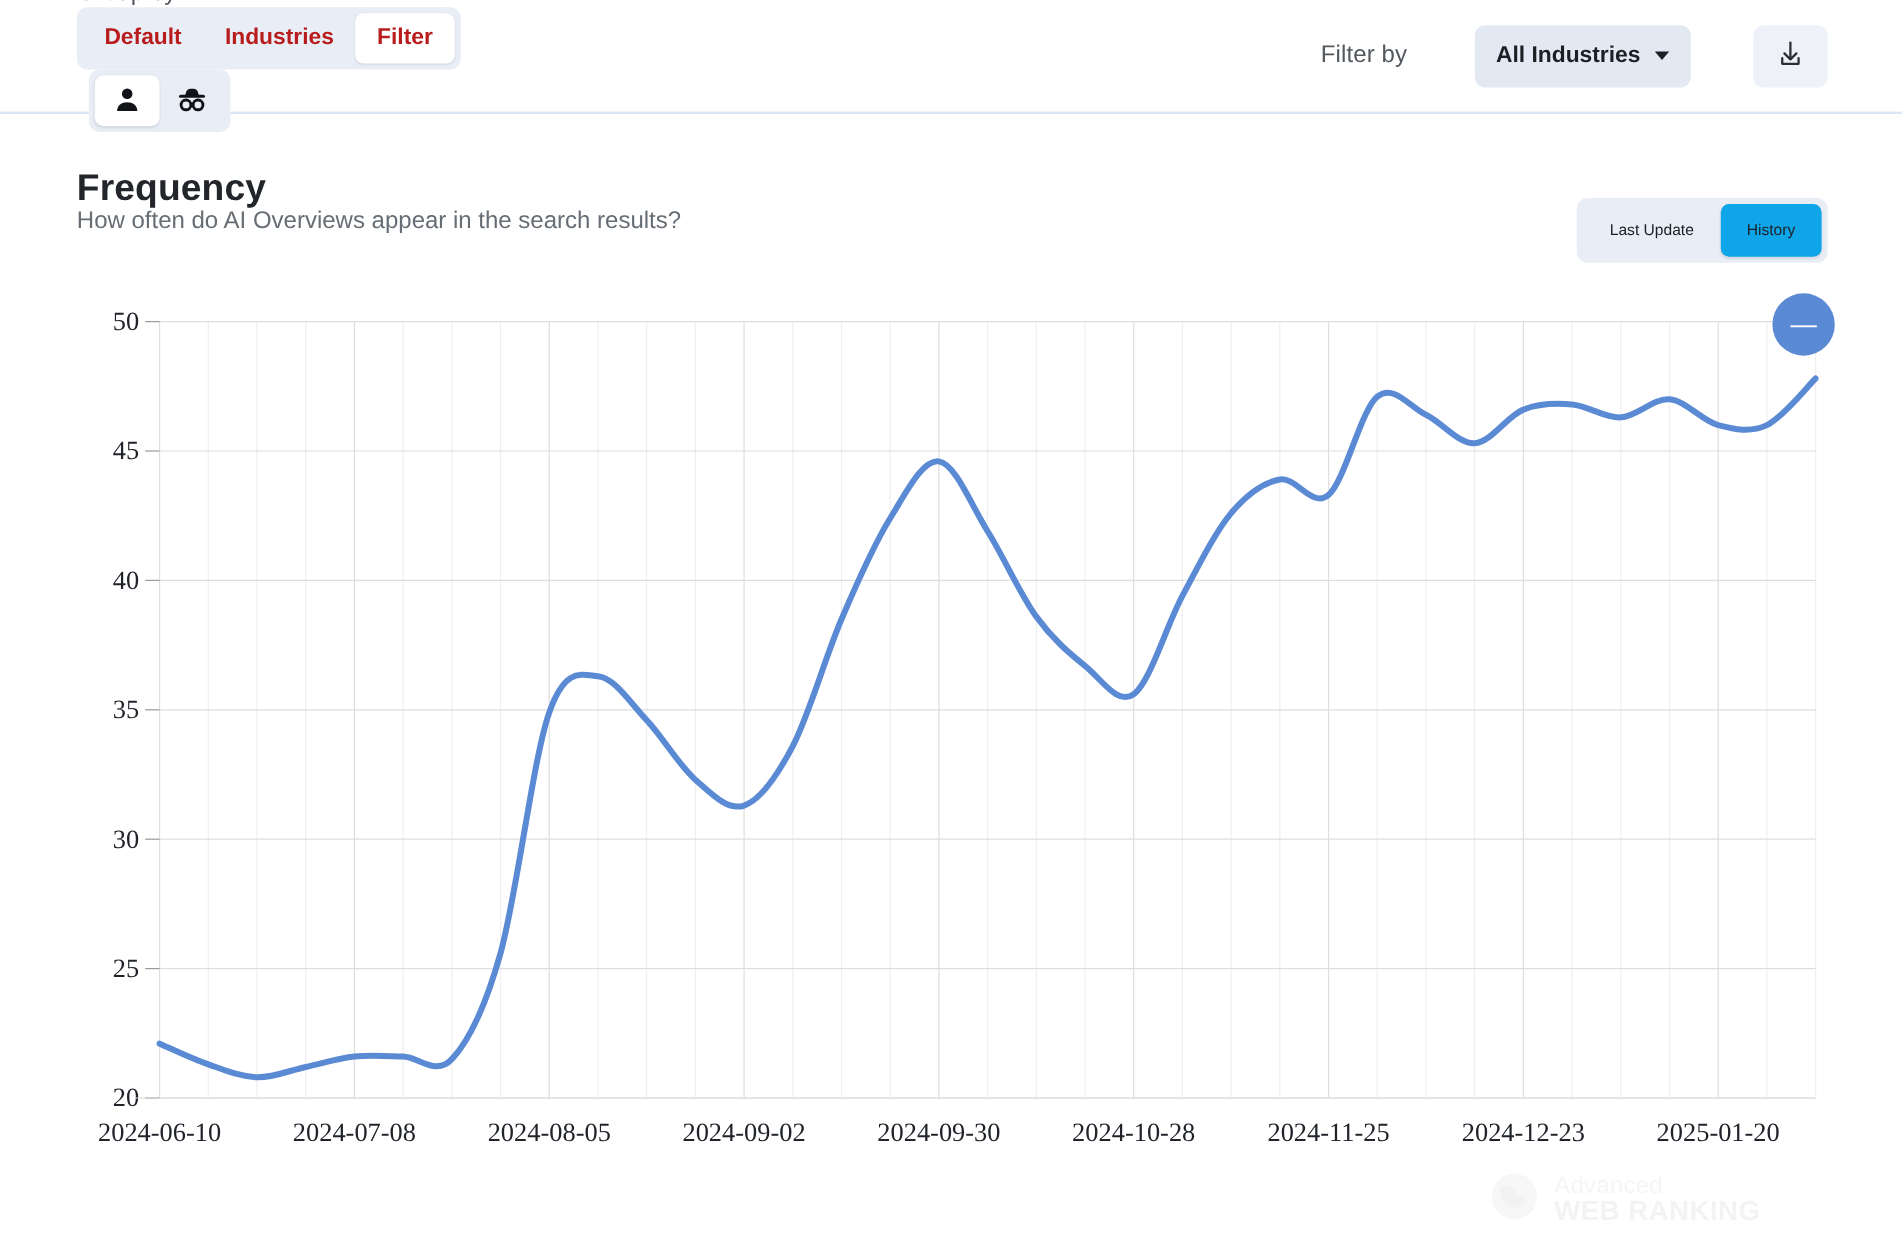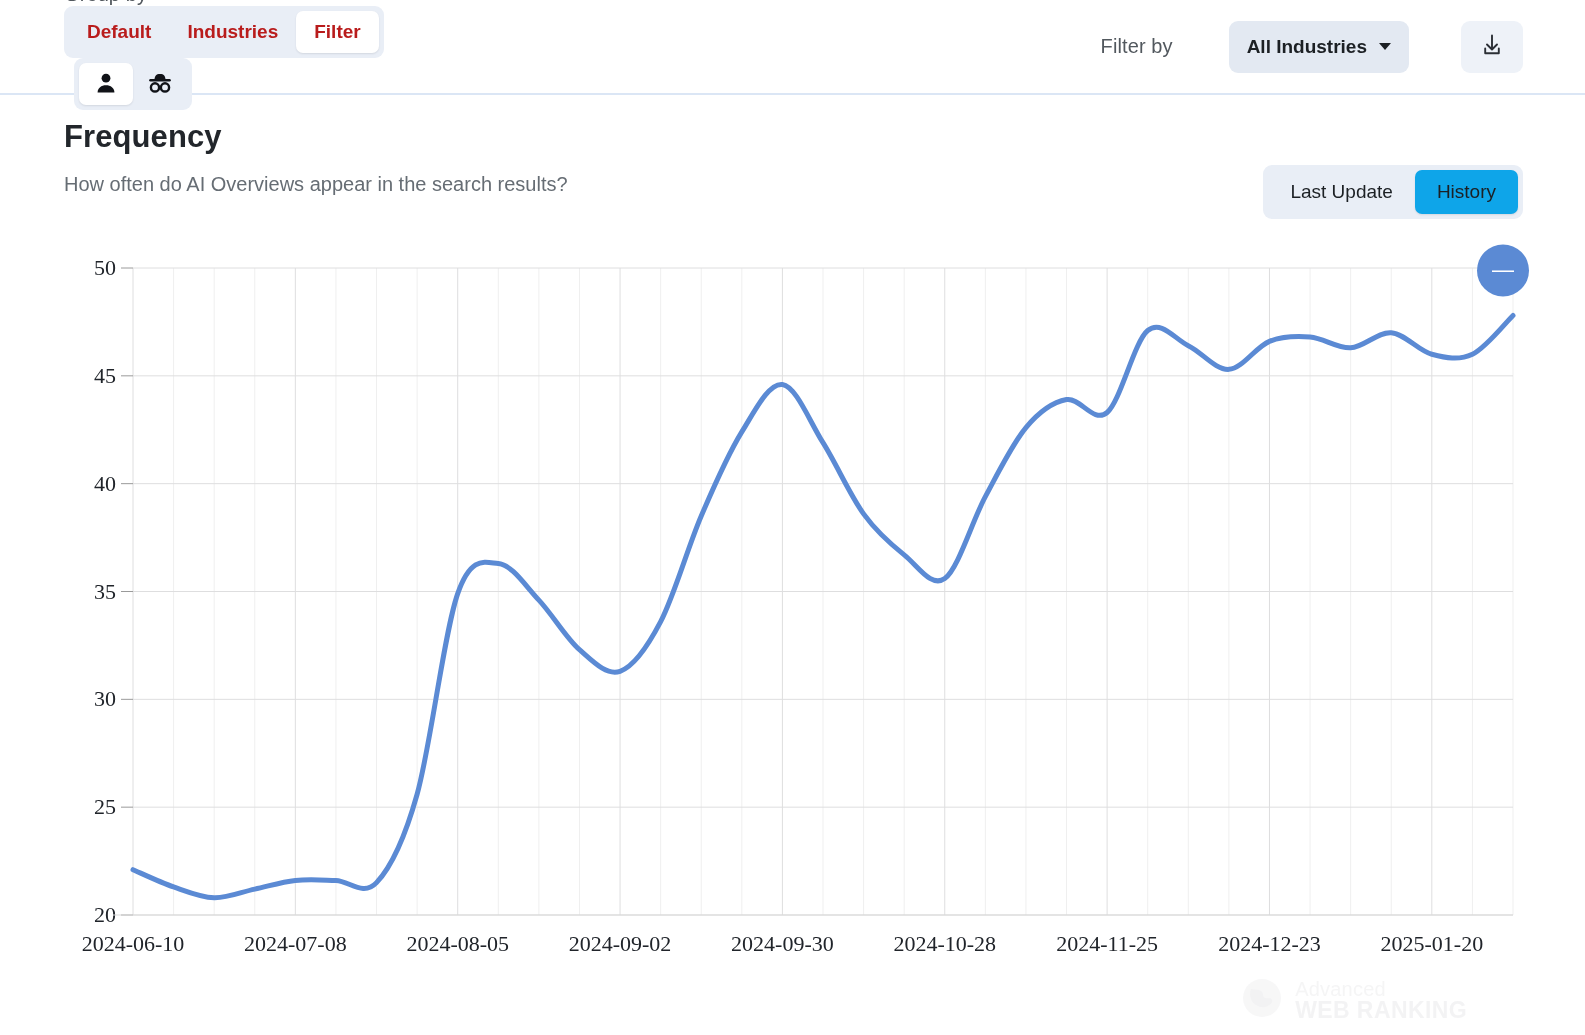--- a/index.html
+++ b/index.html
@@ -124,21 +124,21 @@
   }
 
   
   .card-head {
     position: absolute;
     left: 0; top: 95px;
     width: 1585px;
   }
   .title {
     position: absolute;
-    left: 64px; top: 24px;
+    left: 64px; top: 44px;
     font-size: 31px;
     font-weight: 700;
     color: #22262b;
     margin: 0;
     letter-spacing: .1px;
   }
   .subtitle {
     position: absolute;
     left: 64px; top: 78px;
     font-size: 20px;
@@ -152,21 +152,21 @@
     background: #e9eef6;
     border-radius: 9px;
     padding: 5px;
     height: 54px;
     box-sizing: border-box;
   }
   .toggle-btn {
     border: 0;
     background: transparent;
     font-family: inherit;
-    font-size: 19px;
+    font-size: 13px;
     color: #1c2024;
     padding: 0 22px;
     height: 44px;
     line-height: 44px;
     border-radius: 7px;
     cursor: pointer;
     white-space: nowrap;
   }
   .toggle-btn.active {
     background: #0ea5e9;

